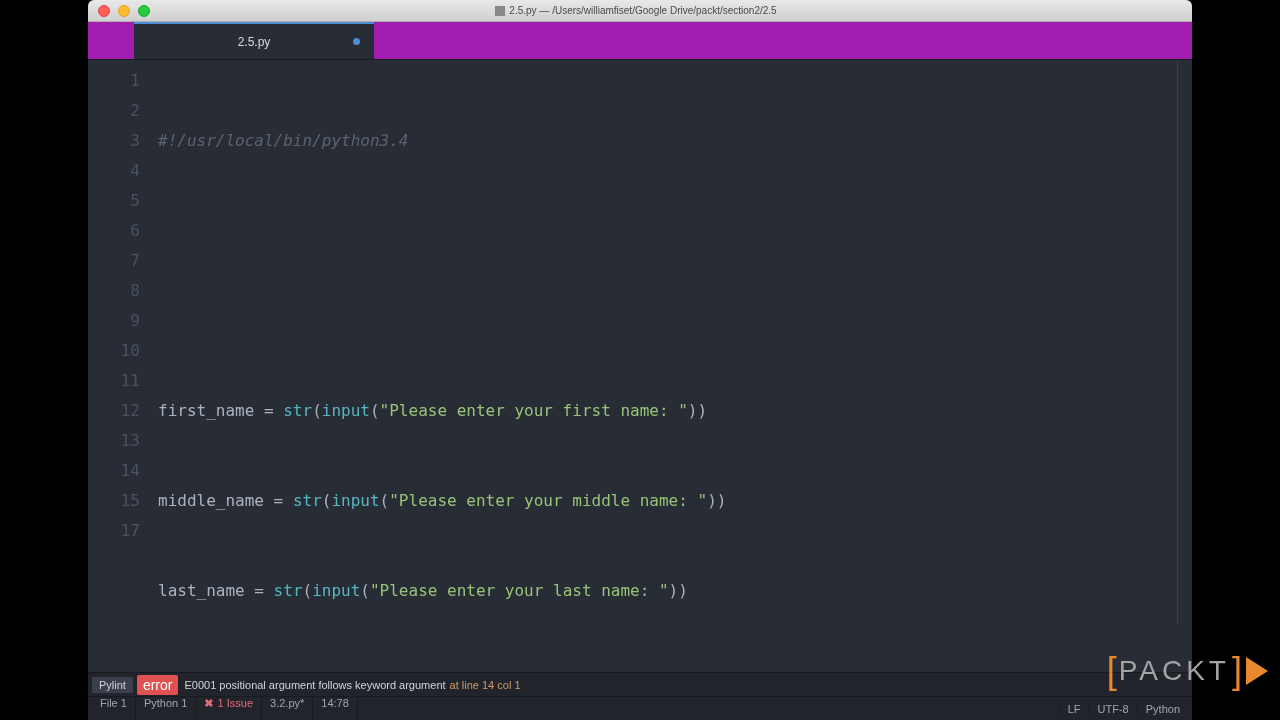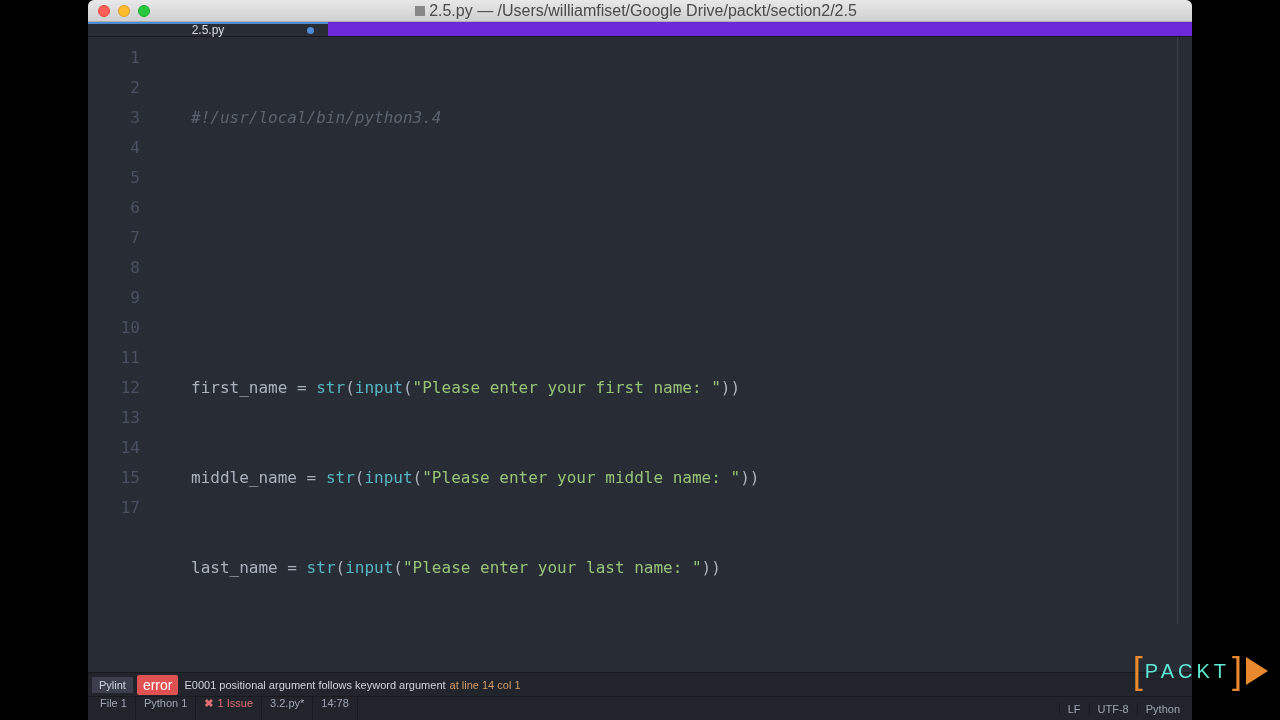--- a/index.html
+++ b/index.html
@@ -37,36 +37,37 @@
     padding-left: 10px;
   }
   .tl { width: 12px; height: 12px; border-radius: 50%; }
   .tl-red { background: #ff5f56; border: 0.5px solid #e0443e; }
   .tl-yellow { background: #ffbd2e; border: 0.5px solid #dea123; }
   .tl-green { background: #27c93f; border: 0.5px solid #1aab29; }
   .title-text {
     position: absolute;
     left: 0; right: 8px;
     text-align: center;
-    font-size: 16px;
+    font-size: 10px;
     color: #4a4a4a;
     pointer-events: none;
   }
   .title-icon {
     display: inline-block;
     width: 10px; height: 10px;
     background: #888;
     vertical-align: middle;
     margin-right: 4px;
   }
   .tabbar {
-    height: 15px;
-    background: #6d28d9;
+    height: 38px;
+    background: #a21caf;
     display: flex;
     border-bottom: 1px solid #181a1f;
+    padding-left: 46px;
   }
   .tab {
     width: 240px;
     display: flex;
     align-items: center;
     justify-content: center;
     position: relative;
     color: #d7dae0;
     font-size: 12px;
     background: #282c34;
@@ -96,21 +97,20 @@
     color: #495162;
     user-select: none;
   }
   .gutter .ln { height: 30px; }
   .code {
     flex: 1;
     padding-top: 6px;
     color: #abb2bf;
     white-space: pre;
     position: relative;
-    margin-left: 33px;
   }
   .code-line { height: 30px; position: relative; }
   .c-comment { color: #5c6370; font-style: italic; }
   .c-var { color: #abb2bf; }
   .c-op { color: #abb2bf; }
   .c-builtin { color: #56b6c2; text-align: center; }
   .c-str { color: #98c379; }
   .c-punc { color: #abb2bf; }
   .right-edge {
     position: absolute;
@@ -167,21 +167,21 @@
   .packt-logo {
     position: absolute;
     right: 12px;
     bottom: 28px;
     display: flex;
     align-items: center;
     font-family: Arial, sans-serif;
     pointer-events: none;
   }
   .packt-br { color: #e8892f; font-size: 36px; font-weight: 300; }
-  .packt-text { color: #5eead4; font-size: 20px; letter-spacing: 4px; margin: 0 2px;}
+  .packt-text { color: #a3a3a3; font-size: 28px; letter-spacing: 4px; margin: 0 2px;}
   .packt-play {
     width: 0; height: 0;
     border-top: 14px solid transparent;
     border-bottom: 14px solid transparent;
     border-left: 22px solid #e8892f;
     margin-left: 4px;
   }
 </style>
 </head>
 <body>

